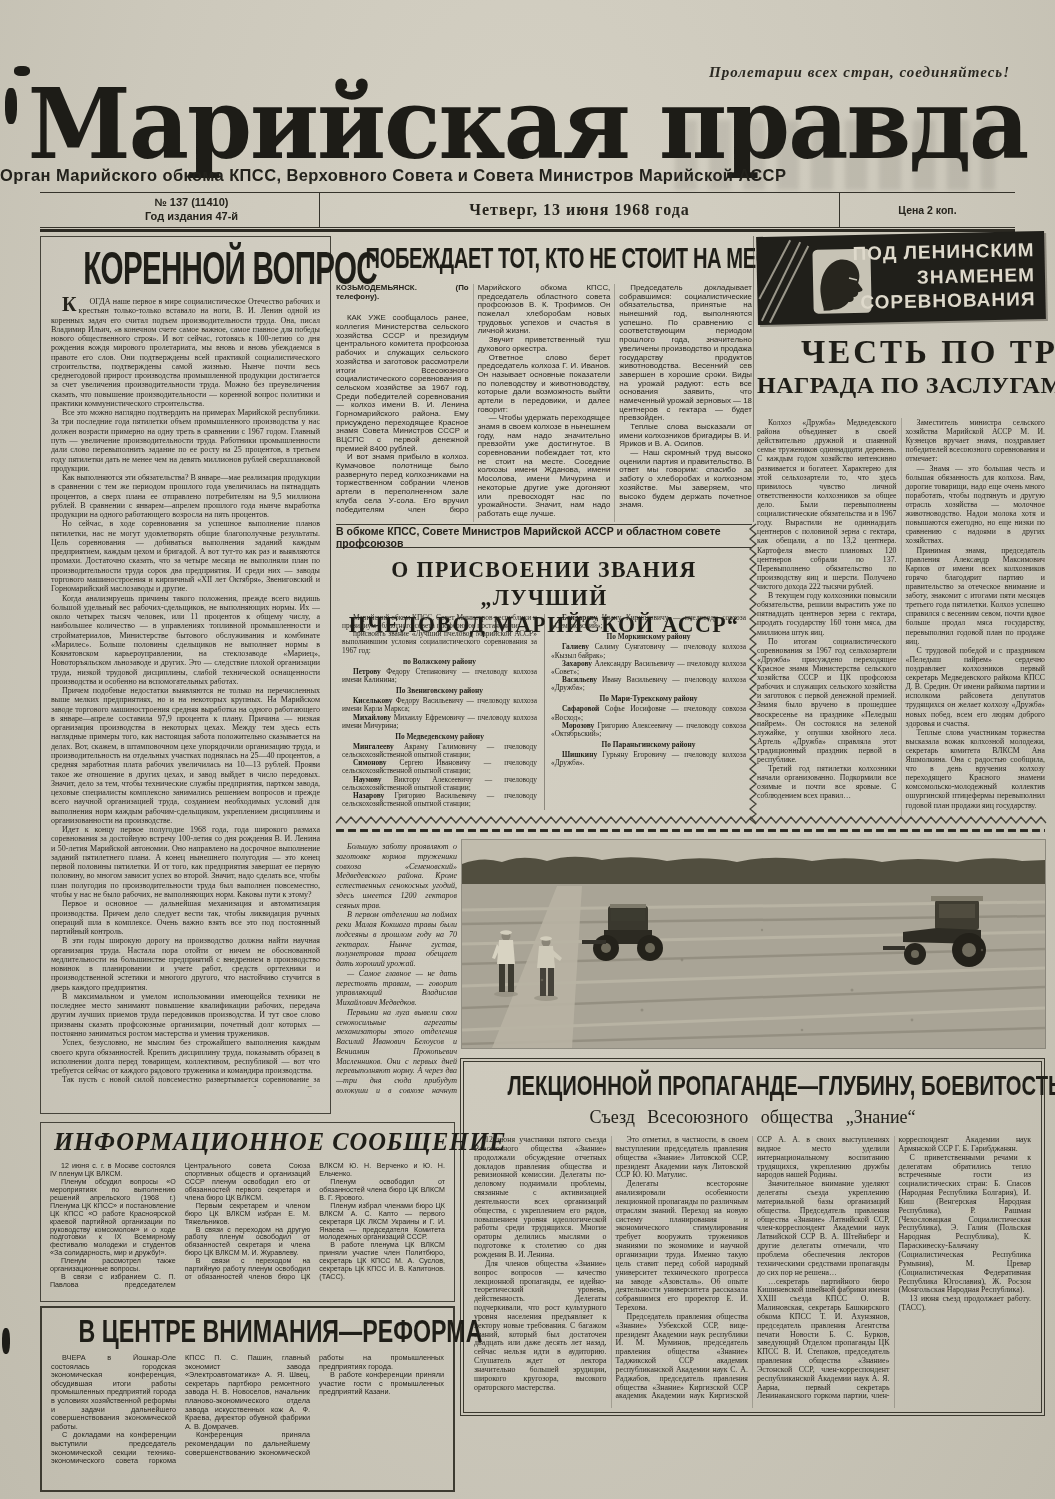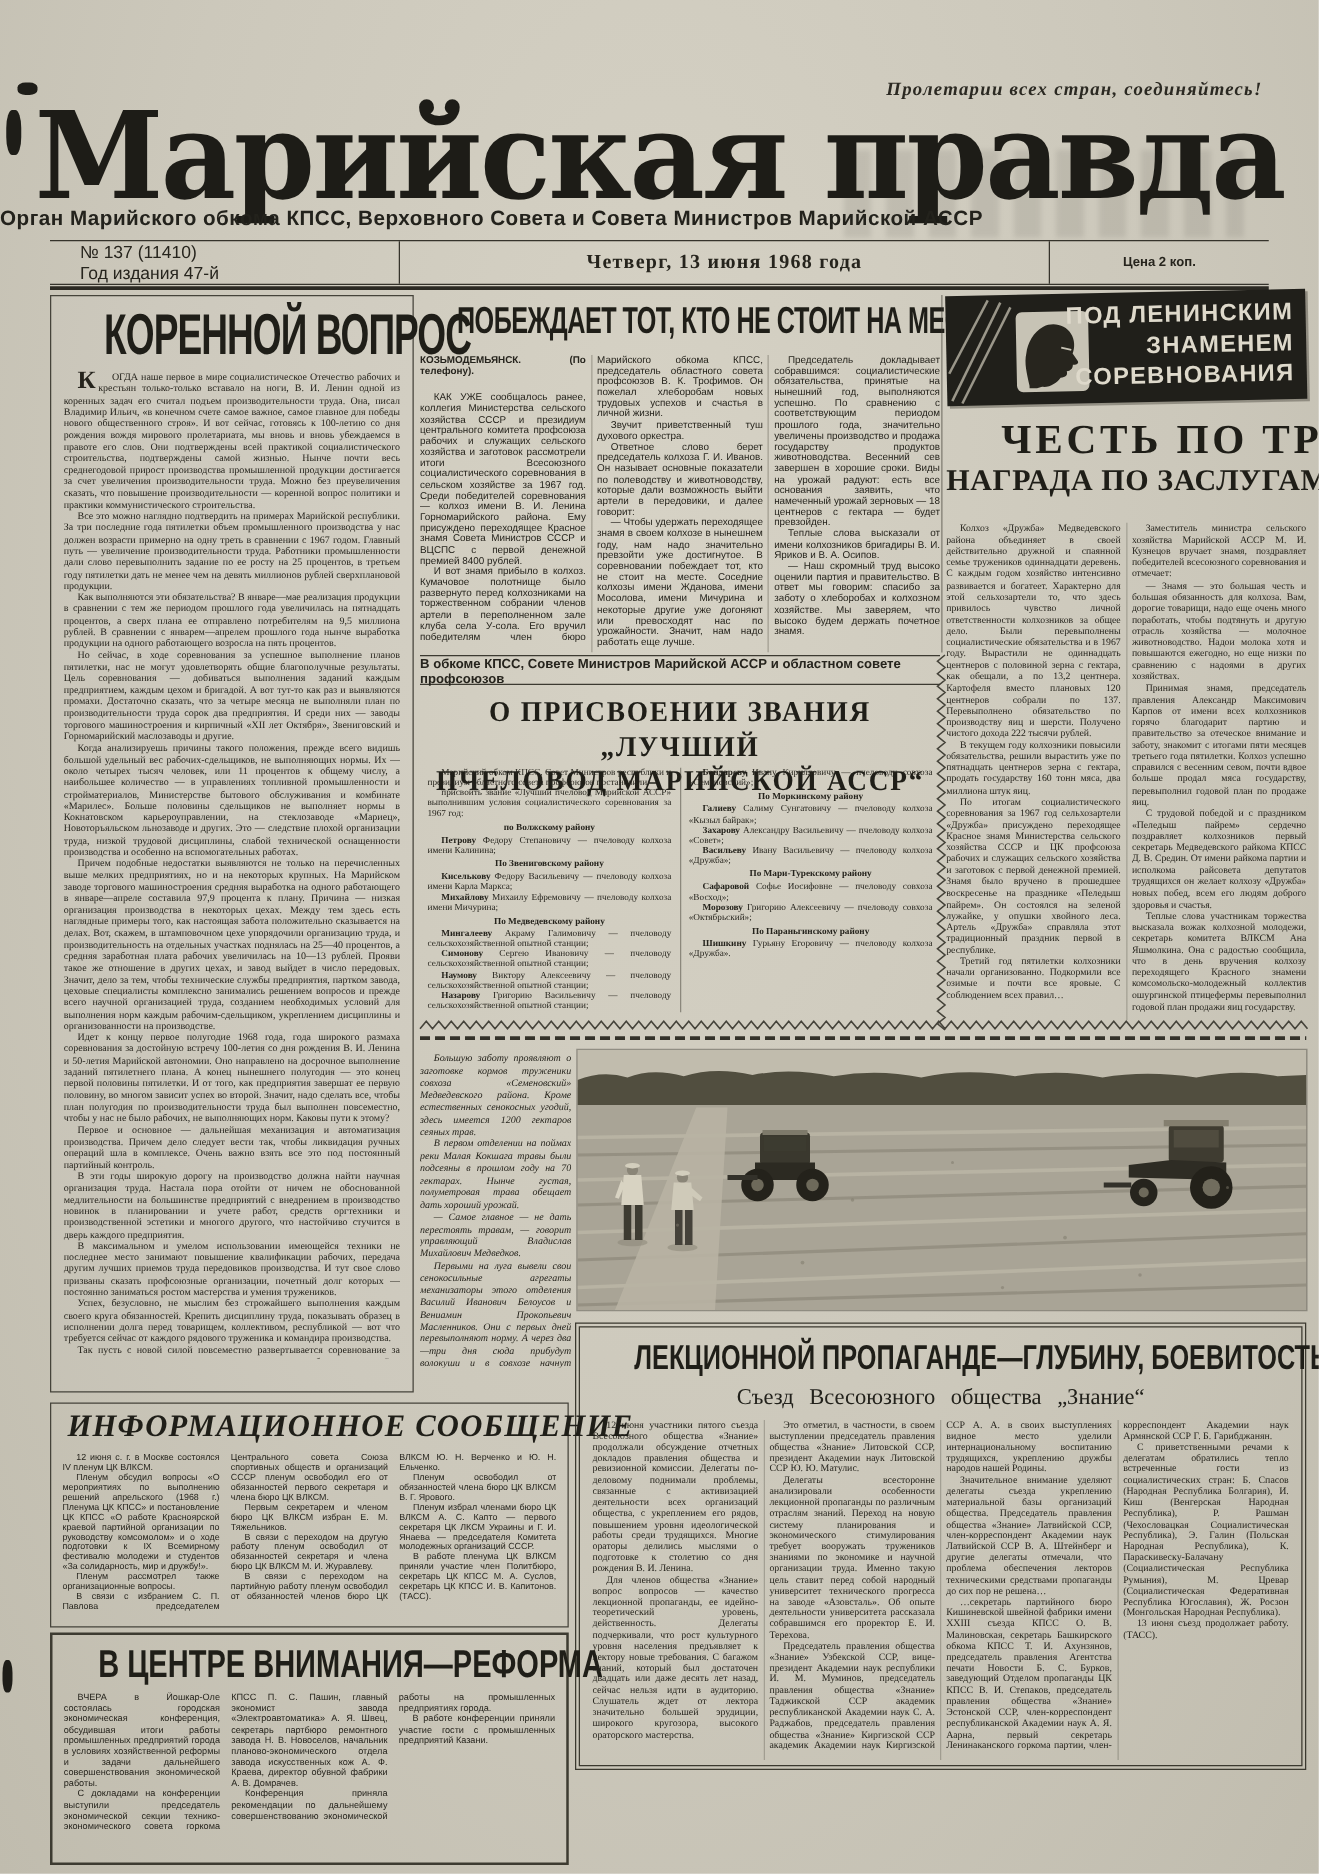--- a/index.html
+++ b/index.html
@@ -13,22 +13,22 @@
   .slogan{right:45px;top:64px;width:430px;text-align:right;font-style:italic;font-weight:bold;
     font-size:15px;letter-spacing:1px;color:#2b2922;}
   .nameplate{left:20px;right:20px;top:70px;text-align:center;font-family:"DejaVu Serif",serif;
     font-weight:bold;font-size:93px;letter-spacing:-2px;color:#1d1c17;transform:scaleY(1.04);
     white-space:nowrap;}
   .organ{left:0;right:0;top:166px;font-family:"Liberation Sans",sans-serif;
     font-weight:bold;font-size:16.5px;letter-spacing:.4px;color:#23221c;}
   .dateline{left:40px;top:192px;width:975px;height:34px;border-top:1px solid #35332b;
     border-bottom:1px solid #35332b;display:flex;align-items:stretch;}
   .dl-cell{display:flex;flex-direction:column;justify-content:center;font-family:"Liberation Sans",sans-serif;}
-  .dl-left{width:255px;border-right:1px solid #35332b;font-size:14px;font-weight:normal;
-    padding-left:24px;line-height:1.25;}
+  .dl-left{width:255px;border-right:1px solid #35332b;font-size:11px;font-weight:bold;
+    padding-left:24px;line-height:1.25;text-align:center;}
   .dl-mid{flex:1;align-items:center;font-family:"Liberation Serif",serif;font-weight:bold;
     font-size:16px;letter-spacing:1px;}
   .dl-right{width:175px;border-left:1px solid #35332b;align-items:center;font-size:10.5px;font-weight:bold;}
   .thickrule{left:40px;top:229px;width:975px;height:3px;background:#2c2a23;}
   
   .bt{text-align:justify;overflow:hidden;}
   .serif{font-family:"Liberation Serif",serif;}
   .sans{font-family:"Liberation Sans",sans-serif;}
   .byline{font-weight:bold;text-indent:0;margin-bottom:13px;}
   .subhead{text-align:center;font-weight:bold;text-indent:0;margin:3px 0 2px 0;}

